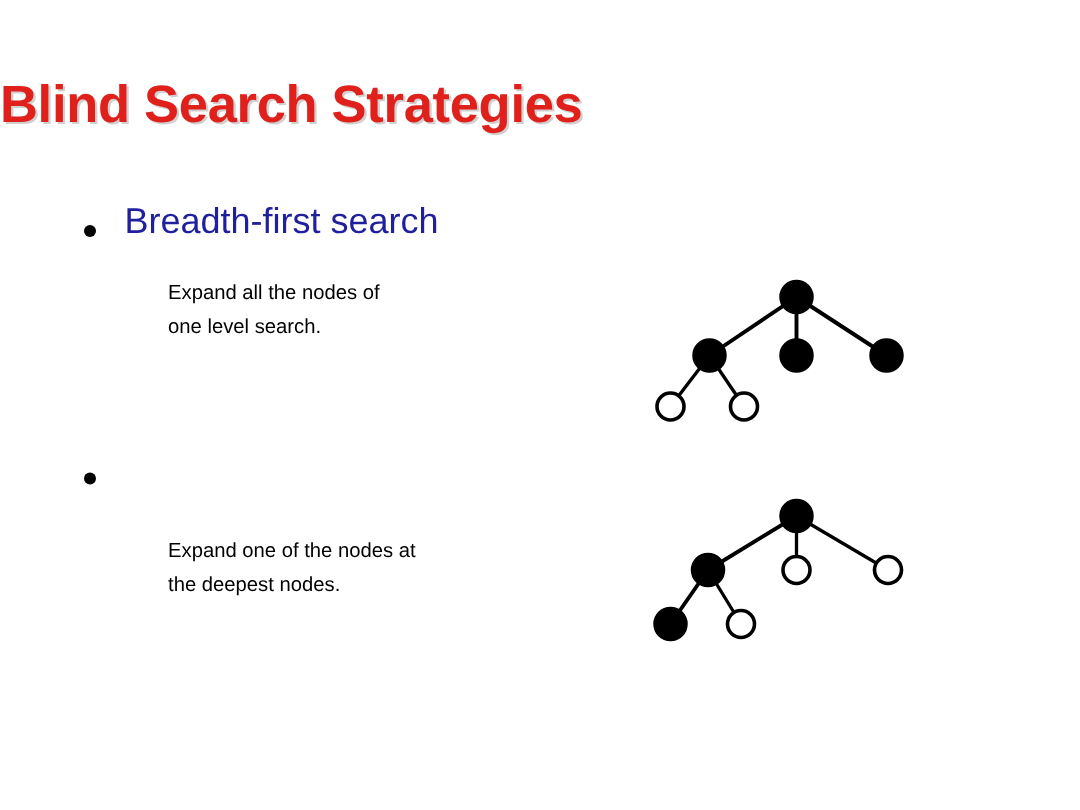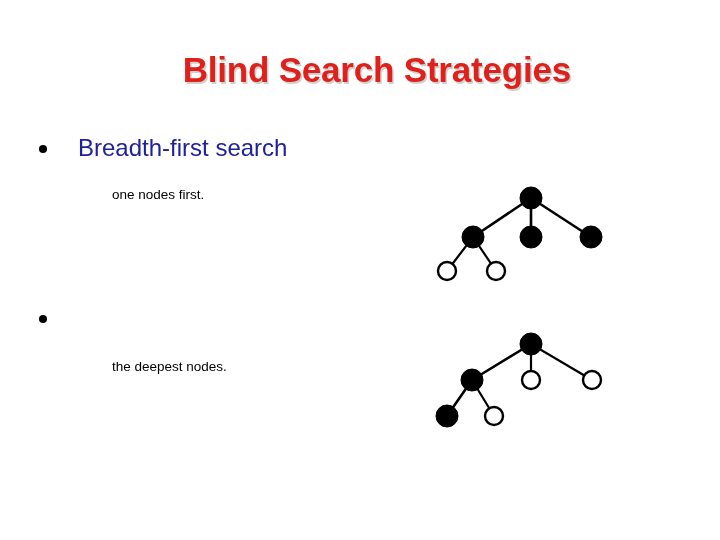--- a/index.html
+++ b/index.html
@@ -24,39 +24,38 @@
     height: 540px;
     background: #ffffff;
   }
 
   
   #slide-title {
     position: absolute;
     left: 0;
     top: 50px;
     width: 571px;
-    text-align: right;
+    text-align: left;
     color: #E0201A;
     font-family: "Liberation Sans", sans-serif;
     font-weight: bold;
     font-size: 35px;
     line-height: 40px;
     letter-spacing: -0.2px;
     text-shadow: 1.5px 1.5px 0 rgba(170,170,170,0.55);
     white-space: nowrap;
   }
 
   
   .bullet-row {
     position: absolute;
-    left: 39px;
+    left: 56px;
     width: 420px;
     display: flex;
-    align-items: flex-start;
-    gap: 12px;
+    align-items: center;
   }
   .bullet-dot {
     width: 8px;
     height: 8px;
     border-radius: 50%;
     background: #000000;
     margin-top: 11px;
     margin-right: 19px;
     flex: 0 0 auto;
   }
@@ -122,28 +121,30 @@
 <div id="slide">
 
   <div id="slide-title">Blind Search Strategies</div>
 
   <div class="bullet-row" id="bullet-bfs">
     <span class="bullet-dot"></span>
     <span class="bullet-label">Breadth-first search</span>
   </div>
 
   <div class="subtext" id="subtext-bfs">
-    <span class="subtext-line">one nodes first.</span>
+    <span class="subtext-line">Expand all the nodes of</span>
+    <span class="subtext-line">one level search.</span>
   </div>
 
   <div class="bullet-row" id="bullet-dfs">
     <span class="bullet-dot"></span>
   </div>
 
   <div class="subtext" id="subtext-dfs">
+    <span class="subtext-line">Expand one of the nodes at</span>
     <span class="subtext-line">the deepest nodes.</span>
   </div>
 
   <svg class="tree-svg" id="tree-bfs" viewBox="0 0 200 110">
       <line x1="111" y1="20" x2="53" y2="59" class="tree-edge"></line>
       <line x1="111" y1="20" x2="111" y2="59" class="tree-edge"></line>
       <line x1="111" y1="20" x2="171" y2="59" class="tree-edge"></line>
       <line x1="53" y1="59" x2="27" y2="93" class="tree-edge-thin"></line>
       <line x1="53" y1="59" x2="76" y2="93" class="tree-edge-thin"></line>
       <circle cx="111" cy="20" r="11" class="node-filled"></circle>

